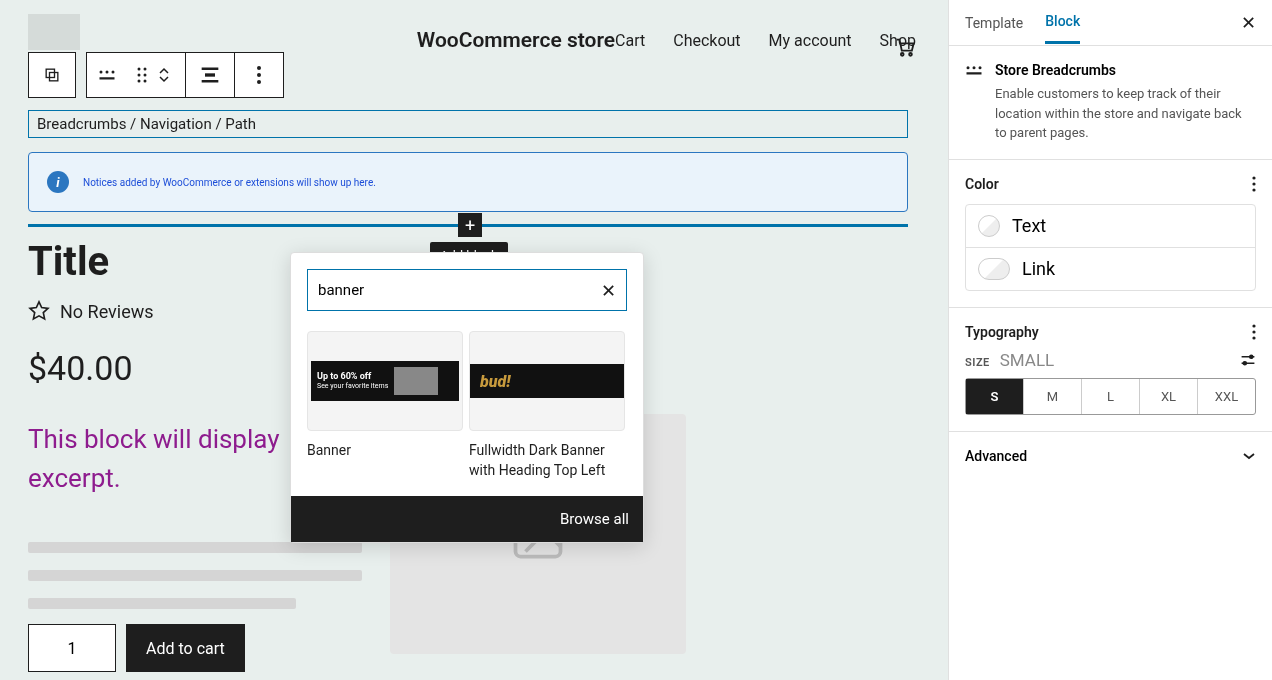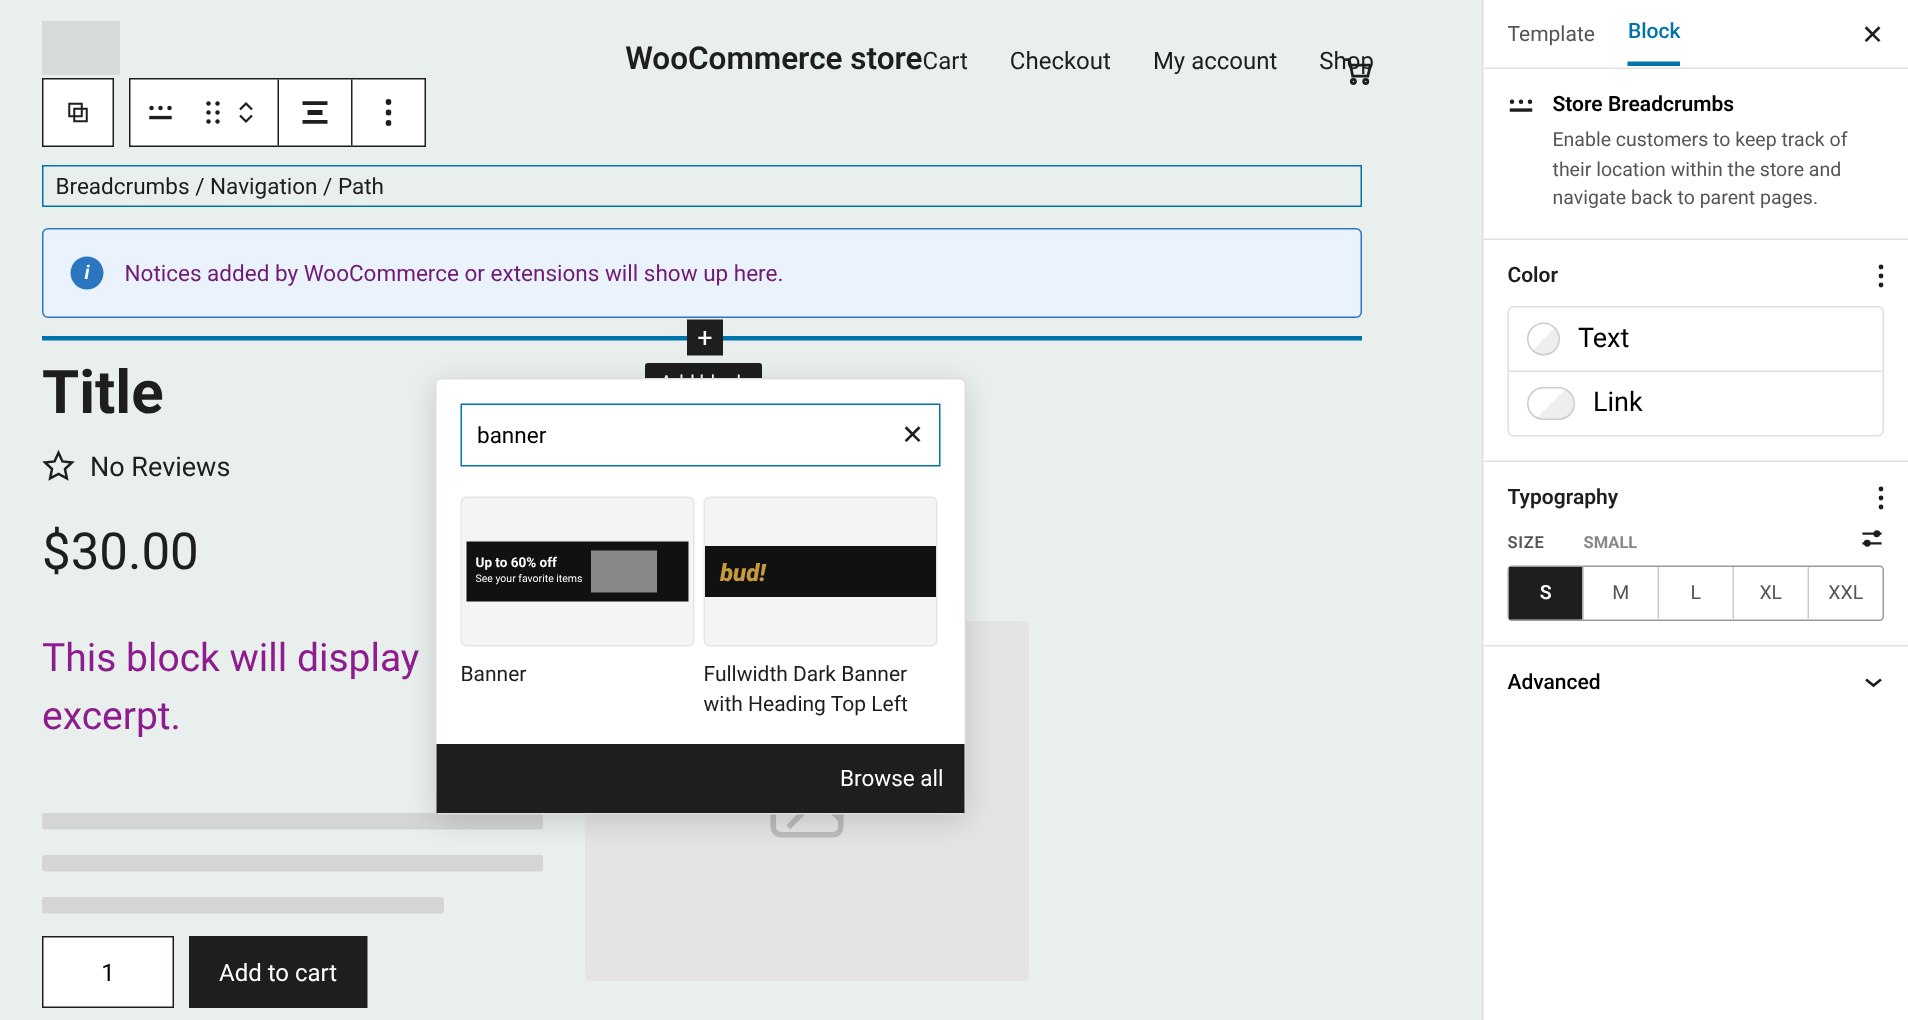--- a/index.html
+++ b/index.html
@@ -1,39 +1,39 @@
 <!DOCTYPE html>
 <html><head>
 <meta charset="utf-8">
 <style>
 *{box-sizing:border-box;margin:0;padding:0;font-family:-apple-system,BlinkMacSystemFont,"Segoe UI",Roboto,sans-serif}
 body{background:#fff;width:1272px;height:680px;overflow:hidden;position:relative}
 .canvas{position:absolute;left:0;top:0;width:988px;height:680px;background:#e8efed}
-.sidebar{position:absolute;right:0;top:0;width:284px;height:680px;background:#fff;border-left:1px solid #e0e0e0}
+.sidebar{position:absolute;right:0;top:0;width:324px;height:680px;background:#fff;border-left:1px solid #e0e0e0}
 .site-header{display:flex;align-items:center;justify-content:flex-end;padding:28px 72px 28px 28px}
 .site-logo{position:absolute;left:28px;top:14px;width:52px;height:36px;background:#d5dbd9}
 .site-title{font-size:21px;font-weight:600;color:#1e1e1e;margin-left:84px}
 .main-nav{display:flex;gap:28px}
 .main-nav span{font-size:16px;color:#1e1e1e}
 .cart-icon{position:absolute;right:72px;top:36px}
 
 .block-toolbar{position:absolute;left:28px;top:52px;display:flex}
 .tb-group{background:#fff;border:1px solid #1e1e1e;display:flex;align-items:center;height:46px}
 .tb-btn{width:48px;height:44px;display:flex;align-items:center;justify-content:center;cursor:pointer}
 .tb-sep{width:1px;height:44px;background:#1e1e1e}
 .tb-group.g1{width:48px;margin-right:10px}
 .tb-group.g2{margin-right:0}
 .tb-arrows{display:flex;flex-direction:column;justify-content:center;width:28px}
 
 .breadcrumbs{position:absolute;left:28px;top:110px;width:880px;border:1.5px solid #0073aa;padding:4px 8px;font-size:15px;color:#1e1e1e;background:transparent}
 .breadcrumbs .bc-first{}
 
 .notice{position:absolute;left:28px;top:152px;width:880px;border:1.5px solid #2b76c0;background:#eaf3fb;border-radius:4px;padding:18px 18px;display:flex;align-items:center;gap:14px}
 .notice .info-ico{width:22px;height:22px;border-radius:50%;background:#2b76c0;display:flex;align-items:center;justify-content:center;color:#fff;font-size:13px;font-style:italic;font-weight:700}
-.notice-text{font-size:15px;color:#701a75}
+.notice-text{font-size:10px;color:#1d4ed8}
 
 .insert-line{position:absolute;left:28px;top:224px;width:880px;height:3px;background:#0073aa}
 .add-btn{position:absolute;left:458px;top:213px;width:24px;height:24px;background:#1e1e1e;color:#fff;display:flex;align-items:center;justify-content:center;font-size:18px}
 .add-tooltip{position:absolute;left:430px;top:242px;background:#1e1e1e;color:#fff;font-size:13px;padding:6px 10px;border-radius:2px}
 
 .prod-title{position:absolute;left:28px;top:238px;font-size:40px;font-weight:700;color:#1e1e1e}
 .no-reviews{position:absolute;left:28px;top:300px;display:flex;align-items:center;gap:10px;font-size:18px;color:#1e1e1e}
 .price{position:absolute;left:28px;top:348px;font-size:34px;font-weight:400;color:#1e1e1e}
 .excerpt{position:absolute;left:28px;top:420px;font-size:26px;color:#8e1c8e;max-width:320px;line-height:1.5}
 
@@ -73,21 +73,21 @@
 .sb-section{padding:16px;border-bottom:1px solid #e0e0e0;position:relative}
 .sb-section-title{font-size:14px;font-weight:600;color:#1e1e1e}
 .sb-more{position:absolute;right:16px;top:16px;cursor:pointer}
 .color-rows{margin-top:12px;border:1px solid #e0e0e0;border-radius:4px}
 .color-row{display:flex;align-items:center;gap:12px;padding:10px 12px;font-size:18px;cursor:pointer}
 .color-row+.color-row{border-top:1px solid #e0e0e0}
 .color-swatch{width:22px;height:22px;border-radius:50%;border:1px solid #ccc;background:linear-gradient(135deg,#fff 48%,#eee 52%)}
 .color-swatch.link{width:32px;border-radius:11px}
 .size-row{display:flex;align-items:center;justify-content:space-between;margin-top:10px}
 .size-label{font-size:11px;letter-spacing:.5px;color:#555;font-weight:600}
-.size-val{font-size:11px;color:#888;margin-left:22px;font-weight:700}
+.size-val{font-size:17px;color:#888;margin-left:6px;font-weight:400}
 .size-buttons{display:flex;border:1px solid #999;border-radius:3px;margin-top:8px}
 .size-b{flex:1;text-align:center;padding:10px 0;font-size:13px;cursor:pointer;color:#555}
 .size-b+.size-b{border-left:1px solid #ccc}
 .size-b.active{background:#1e1e1e;color:#fff;font-weight:600}
 .adv-row{display:flex;justify-content:space-between;align-items:center;padding:16px;cursor:pointer}
 .adv-row span{font-size:14px;font-weight:500}
 svg{display:block}
 </style>
 </head>
 <body>
@@ -179,21 +179,21 @@
   <div class="add-btn">+</div>
   <div class="add-tooltip">Add block</div>
 
   <div class="prod-title">Title</div>
   <div class="no-reviews">
     <svg width="22" height="22" viewBox="0 0 24 24" fill="none" stroke="#1e1e1e" stroke-width="1.8">
         <path d="M12 2l2.9 6.3 6.9.8-5.1 4.7 1.4 6.8L12 17.3 5.9 20.6l1.4-6.8L2.2 9.1l6.9-.8z"></path>
       </svg>
     <span>No Reviews</span>
   </div>
-  <div class="price">$30.00</div>
+  <div class="price">$40.00</div>
   <div class="excerpt">This block will display excerpt.</div>
 
   <div class="image-ph">
     <svg width="60" height="60" viewBox="0 0 24 24" fill="none" stroke="#bcbcbc" stroke-width="1.5">
         <rect x="3" y="3" width="18" height="18" rx="2"></rect>
         <circle cx="9" cy="9" r="2"></circle>
         <path d="M21 17l-6-6-8 8"></path>
       </svg>
   </div>
 

